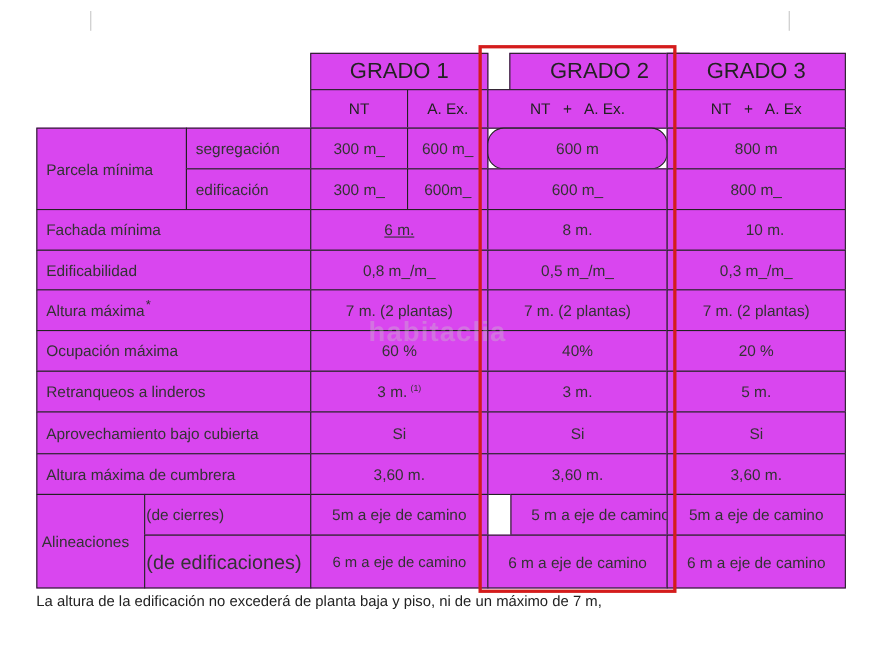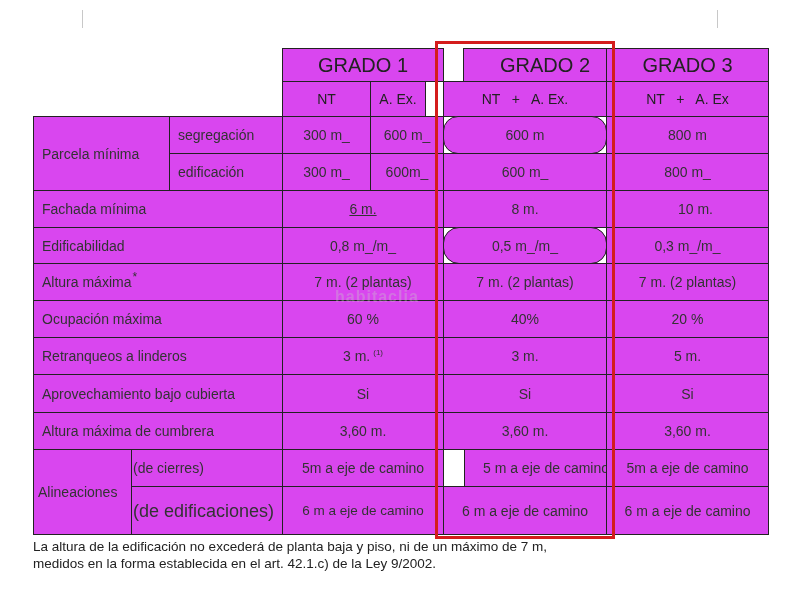--- a/index.html
+++ b/index.html
@@ -8,35 +8,35 @@
   .crop-mark { position: absolute; top: 10px; width: 1px; height: 18px; background: #c8c8c8; }
   .cell { position: absolute; box-sizing: border-box; border: 1.5px solid #222;
           display: flex; align-items: center; justify-content: center;
           font-size: 14px; color: #333; background: #d946ef; }
   .cell.left { justify-content: flex-start; padding-left: 8px; }
   .cell.head1 { font-size: 20px; color: #222; }
   .cell.head2 { font-size: 14px; color: #222; }
   .cell.big { font-size: 18px; line-height: 20px; padding-left: 0; }
   .cell sup { font-size: 8px; margin-left: 3px; position: relative; top: -4px; }
   .highlight { position: absolute; border: 3px solid #d41c1c; box-sizing: border-box; pointer-events: none; }
-  .watermark { position: absolute; left: 335px; top: 288px; font-size: 16px; color: rgba(200,200,200,0.35);
+  .watermark { position: absolute; left: 335px; top: 288px; font-size: 25px; color: rgba(200,200,200,0.35);
                letter-spacing: 1px; font-weight: bold; pointer-events: none; }
   .footnote { position: absolute; left: 33px; top: 538px; font-size: 13.5px; line-height: 17px; color: #222; }
 </style>
 </head>
 <body>
 
 <div class="crop-mark" style="left:82px;"></div>
 <div class="crop-mark" style="left:717px;"></div>
 
 <div class="cell head1" style="left:282px;top:48px;width:162px;height:34px;">GRADO 1</div>
 <div class="cell head1" style="left:443px;top:48px;width:164px;height:34px;margin-left:20px;">GRADO 2</div>
 <div class="cell head1" style="left:606px;top:48px;width:163px;height:34px;">GRADO 3</div>
 <div class="cell head2" style="left:282px;top:81px;width:89px;height:36px;">NT</div>
-<div class="cell head2" style="left:370px;top:81px;width:56px;height:36px;">A. Ex.</div>
+<div class="cell head2" style="left:370px;top:81px;width:74px;height:36px;">A. Ex.</div>
 <div class="cell head2" style="left:443px;top:81px;width:164px;height:36px;white-space:pre;">NT   +   A. Ex.</div>
 <div class="cell head2" style="left:606px;top:81px;width:163px;height:36px;white-space:pre;">NT   +   A. Ex</div>
 
 <div class="cell left" style="left:33px;top:116px;width:137px;height:75px;">Parcela mínima</div>
 <div class="cell left" style="left:169px;top:116px;width:114px;height:38px;">segregación</div>
 <div class="cell left" style="left:169px;top:153px;width:114px;height:38px;">edificación</div>
 <div class="cell" style="left:282px;top:116px;width:89px;height:38px;">300 m_</div>
 <div class="cell" style="left:370px;top:116px;width:74px;height:38px;">600 m_</div>
 <div class="cell" style="left:443px;top:116px;width:164px;height:38px;border-radius:15px;">600 m</div>
 <div class="cell" style="left:606px;top:116px;width:163px;height:38px;">800 m</div>
@@ -45,21 +45,21 @@
 <div class="cell" style="left:443px;top:153px;width:164px;height:38px;">600 m_</div>
 <div class="cell" style="left:606px;top:153px;width:163px;height:38px;">800 m_</div>
 
 <div class="cell left" style="left:33px;top:190px;width:250px;height:38px;">Fachada mínima</div>
 <div class="cell" style="left:282px;top:190px;width:162px;height:38px;text-decoration:underline;">6 m.</div>
 <div class="cell" style="left:443px;top:190px;width:164px;height:38px;">8 m.</div>
 <div class="cell" style="left:606px;top:190px;width:163px;height:38px;padding-left:16px;">10 m.</div>
 
 <div class="cell left" style="left:33px;top:227px;width:250px;height:37px;">Edificabilidad</div>
 <div class="cell" style="left:282px;top:227px;width:162px;height:37px;">0,8 m_/m_</div>
-<div class="cell" style="left:443px;top:227px;width:164px;height:37px;border-radius:16px;">0,5 m_/m_</div>
+<div class="cell" style="left:443px;top:227px;width:164px;height:37px;">0,5 m_/m_</div>
 <div class="cell" style="left:606px;top:227px;width:163px;height:37px;">0,3 m_/m_</div>
 
 <div class="cell left" style="left:33px;top:263px;width:250px;height:38px;">
   <span>Altura máxima</span>
     <sup style="font-size:12px;top:-5px;margin-left:1px;">*</sup>
 </div>
 <div class="cell" style="left:282px;top:263px;width:162px;height:38px;">7 m. (2 plantas)</div>
 <div class="cell" style="left:443px;top:263px;width:164px;height:38px;">7 m. (2 plantas)</div>
 <div class="cell" style="left:606px;top:263px;width:163px;height:38px;">7 m. (2 plantas)</div>
 
@@ -95,14 +95,13 @@
 <div class="cell" style="left:282px;top:486px;width:162px;height:49px;font-size:13.5px;">6 m a eje de camino</div>
 <div class="cell" style="left:443px;top:486px;width:164px;height:49px;">6 m a eje de camino</div>
 <div class="cell" style="left:606px;top:486px;width:163px;height:49px;">6 m a eje de camino</div>
 
 <div class="watermark">habitaclia</div>
 
 <div class="highlight" style="left:435px;top:41px;width:180px;height:498px;"></div>
 
 <div class="footnote">
   <div>La altura de la edificación no excederá de planta baja y piso, ni de un máximo de 7 m,</div>
-  <div>medidos en la forma establecida en el art. 42.1.c) de la Ley 9/2002.</div>
 </div>
 
 </body></html>

